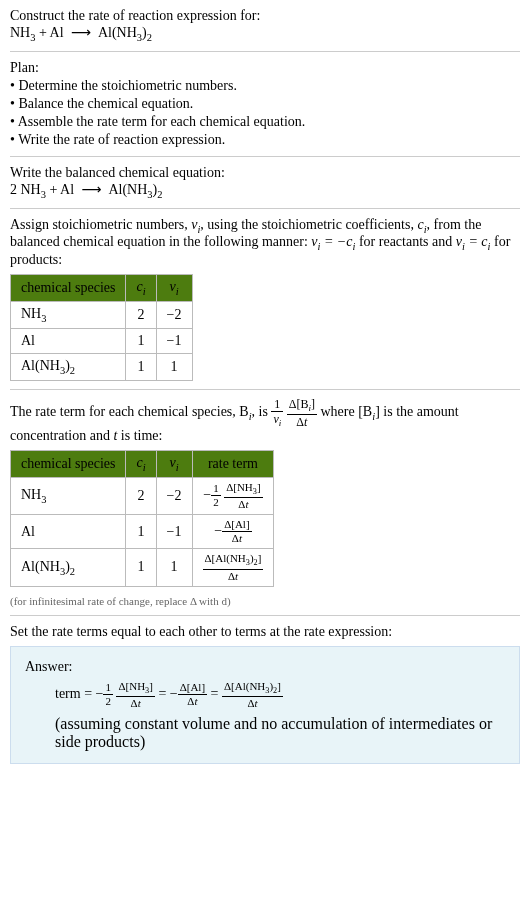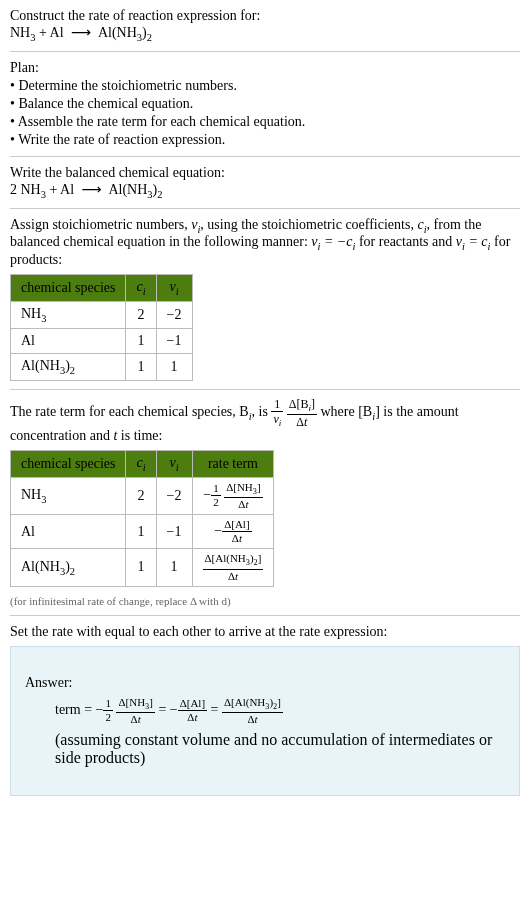--- a/index.html
+++ b/index.html
@@ -68,21 +68,21 @@
       padding: 1px 2px 0 2px;
     }
     .small-note {
       font-size: 11px;
       color: #666;
       margin-top: 8px;
     }
     .answer-box {
       background: #e8f4f8;
       border: 1px solid #cde;
-      padding: 28px 14px;
+      padding: 12px 14px;
       margin-top: 6px;
     }
     .answer-box .label {
       margin-bottom: 6px;
     }
     .answer-box .rate-line {
       padding-left: 30px;
       margin-bottom: 6px;
     }
     .answer-box .assume {
@@ -201,21 +201,21 @@
       </td>
     </tr>
   </tbody>
     </table>
   <p class="small-note">(for infinitesimal rate of change, replace Δ with d)</p>
 </div>
 
 <hr>
 
 <div class="section">
-  <p>Set the rate with equal to each other to arrive at the rate expression:</p>
+  <p>Set the rate terms equal to each other to terms at the rate expression:</p>
   <div class="answer-box">
     <p class="label">Answer:</p>
     <p class="rate-line">
       <span>term = </span>−<span class="frac" style="font-size:11px"><span class="num">1</span><span class="den">2</span></span>
       <span class="frac" style="font-size:11px"><span class="num">Δ[NH<sub>3</sub>]</span><span class="den">Δ<i>t</i></span></span>
       = −<span class="frac" style="font-size:11px"><span class="num">Δ[Al]</span><span class="den">Δ<i>t</i></span></span>
       = <span class="frac" style="font-size:11px"><span class="num">Δ[Al(NH<sub>3</sub>)<sub>2</sub>]</span><span class="den">Δ<i>t</i></span></span>
     </p>
     <p class="assume">(assuming constant volume and no accumulation of intermediates or side products)</p>
   </div>

